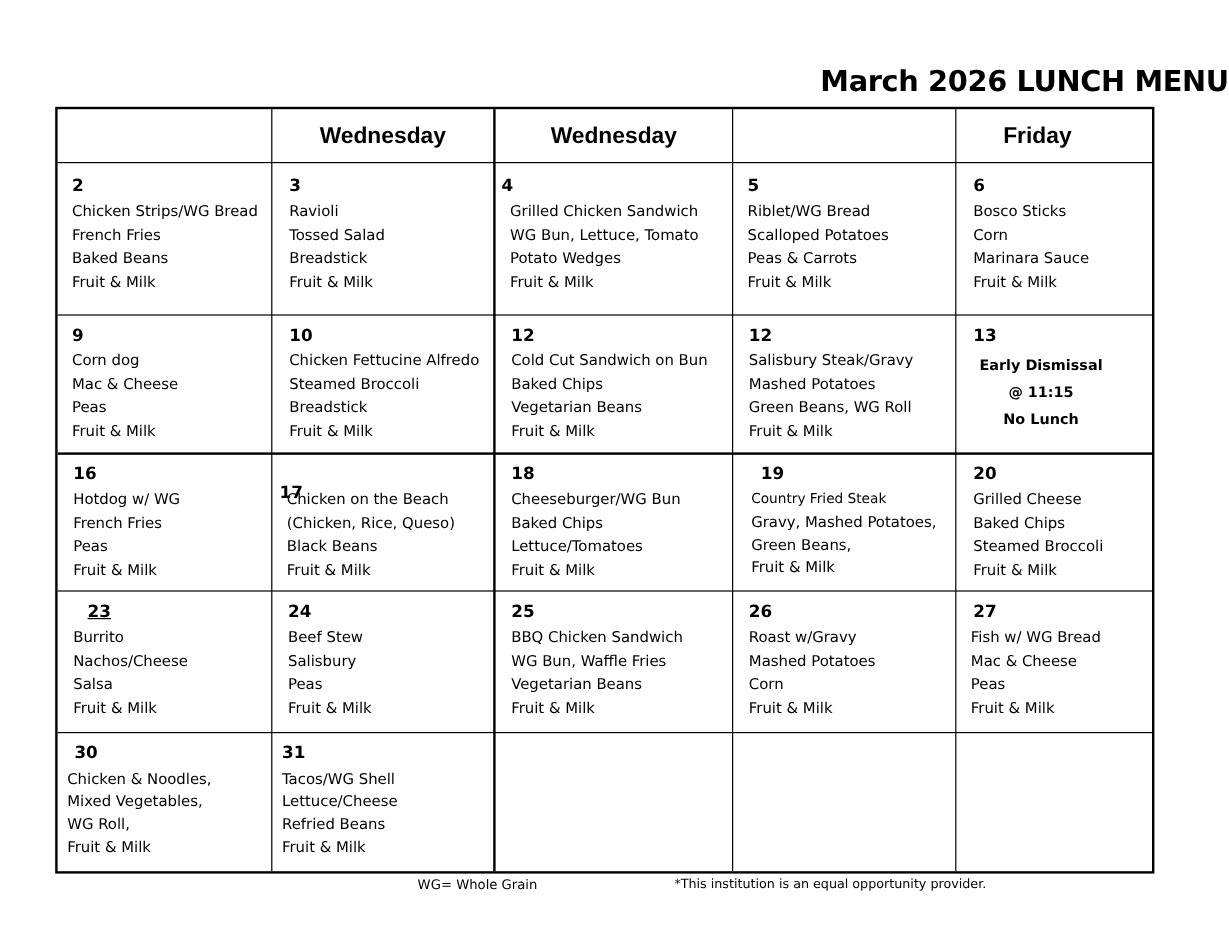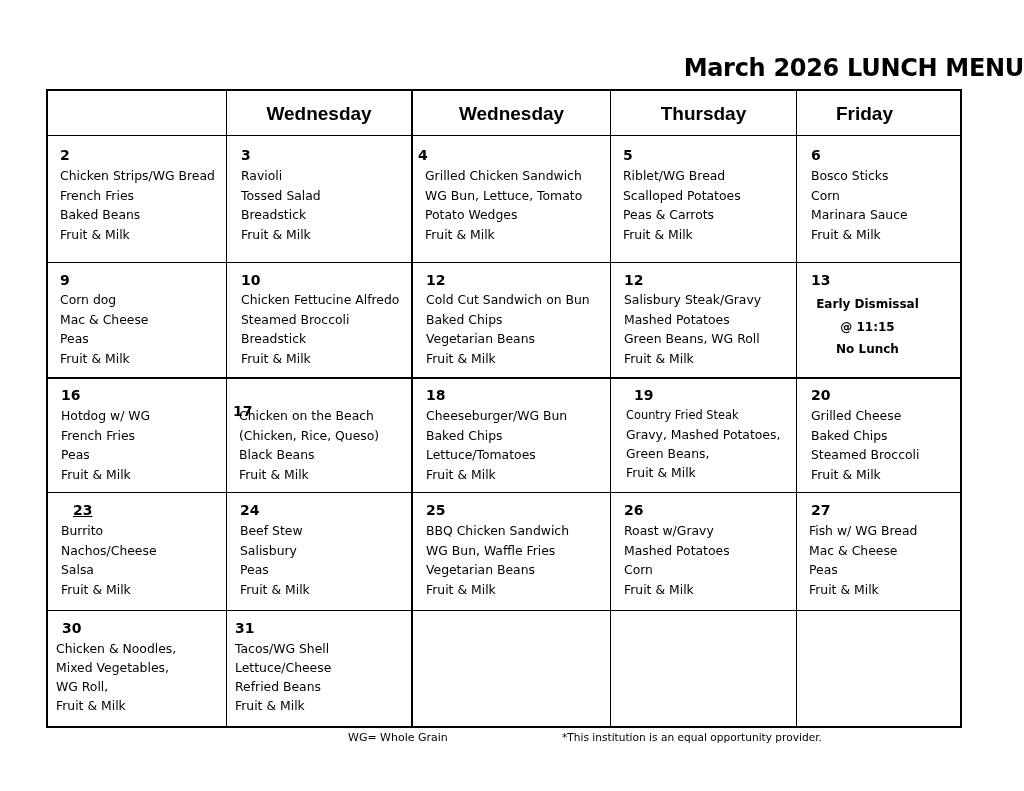--- a/index.html
+++ b/index.html
@@ -30,21 +30,20 @@
   <div class="vline" style="left:748px;"></div>
 
   <div class="hline" style="top:44px;"></div>
   <div class="hline" style="top:171px;"></div>
   <div class="hline thick" style="top:286px;"></div>
   <div class="hline" style="top:401px;"></div>
   <div class="hline" style="top:519px;"></div>
 
   <div class="hdr" style="left:179px;width:184px;">Wednesday</div>
   <div class="hdr" style="left:365px;width:197px;">Wednesday</div>
-  <div class="hdr" style="left:563px;width:185px;">Thursday</div>
   <div class="hdr" style="left:749px;width:135px;">Friday</div>
 
   <div class="cell" style="left:0;top:45px;width:178px;height:126px;">
     <div class="day" style="left:12px;top:11px;">2</div>
     <div class="items" style="left:12px;top:30px;">
       <div>Chicken Strips/WG Bread</div>
       <div>French Fries</div>
       <div>Baked Beans</div>
       <div>Fruit &amp; Milk</div>
     </div>

